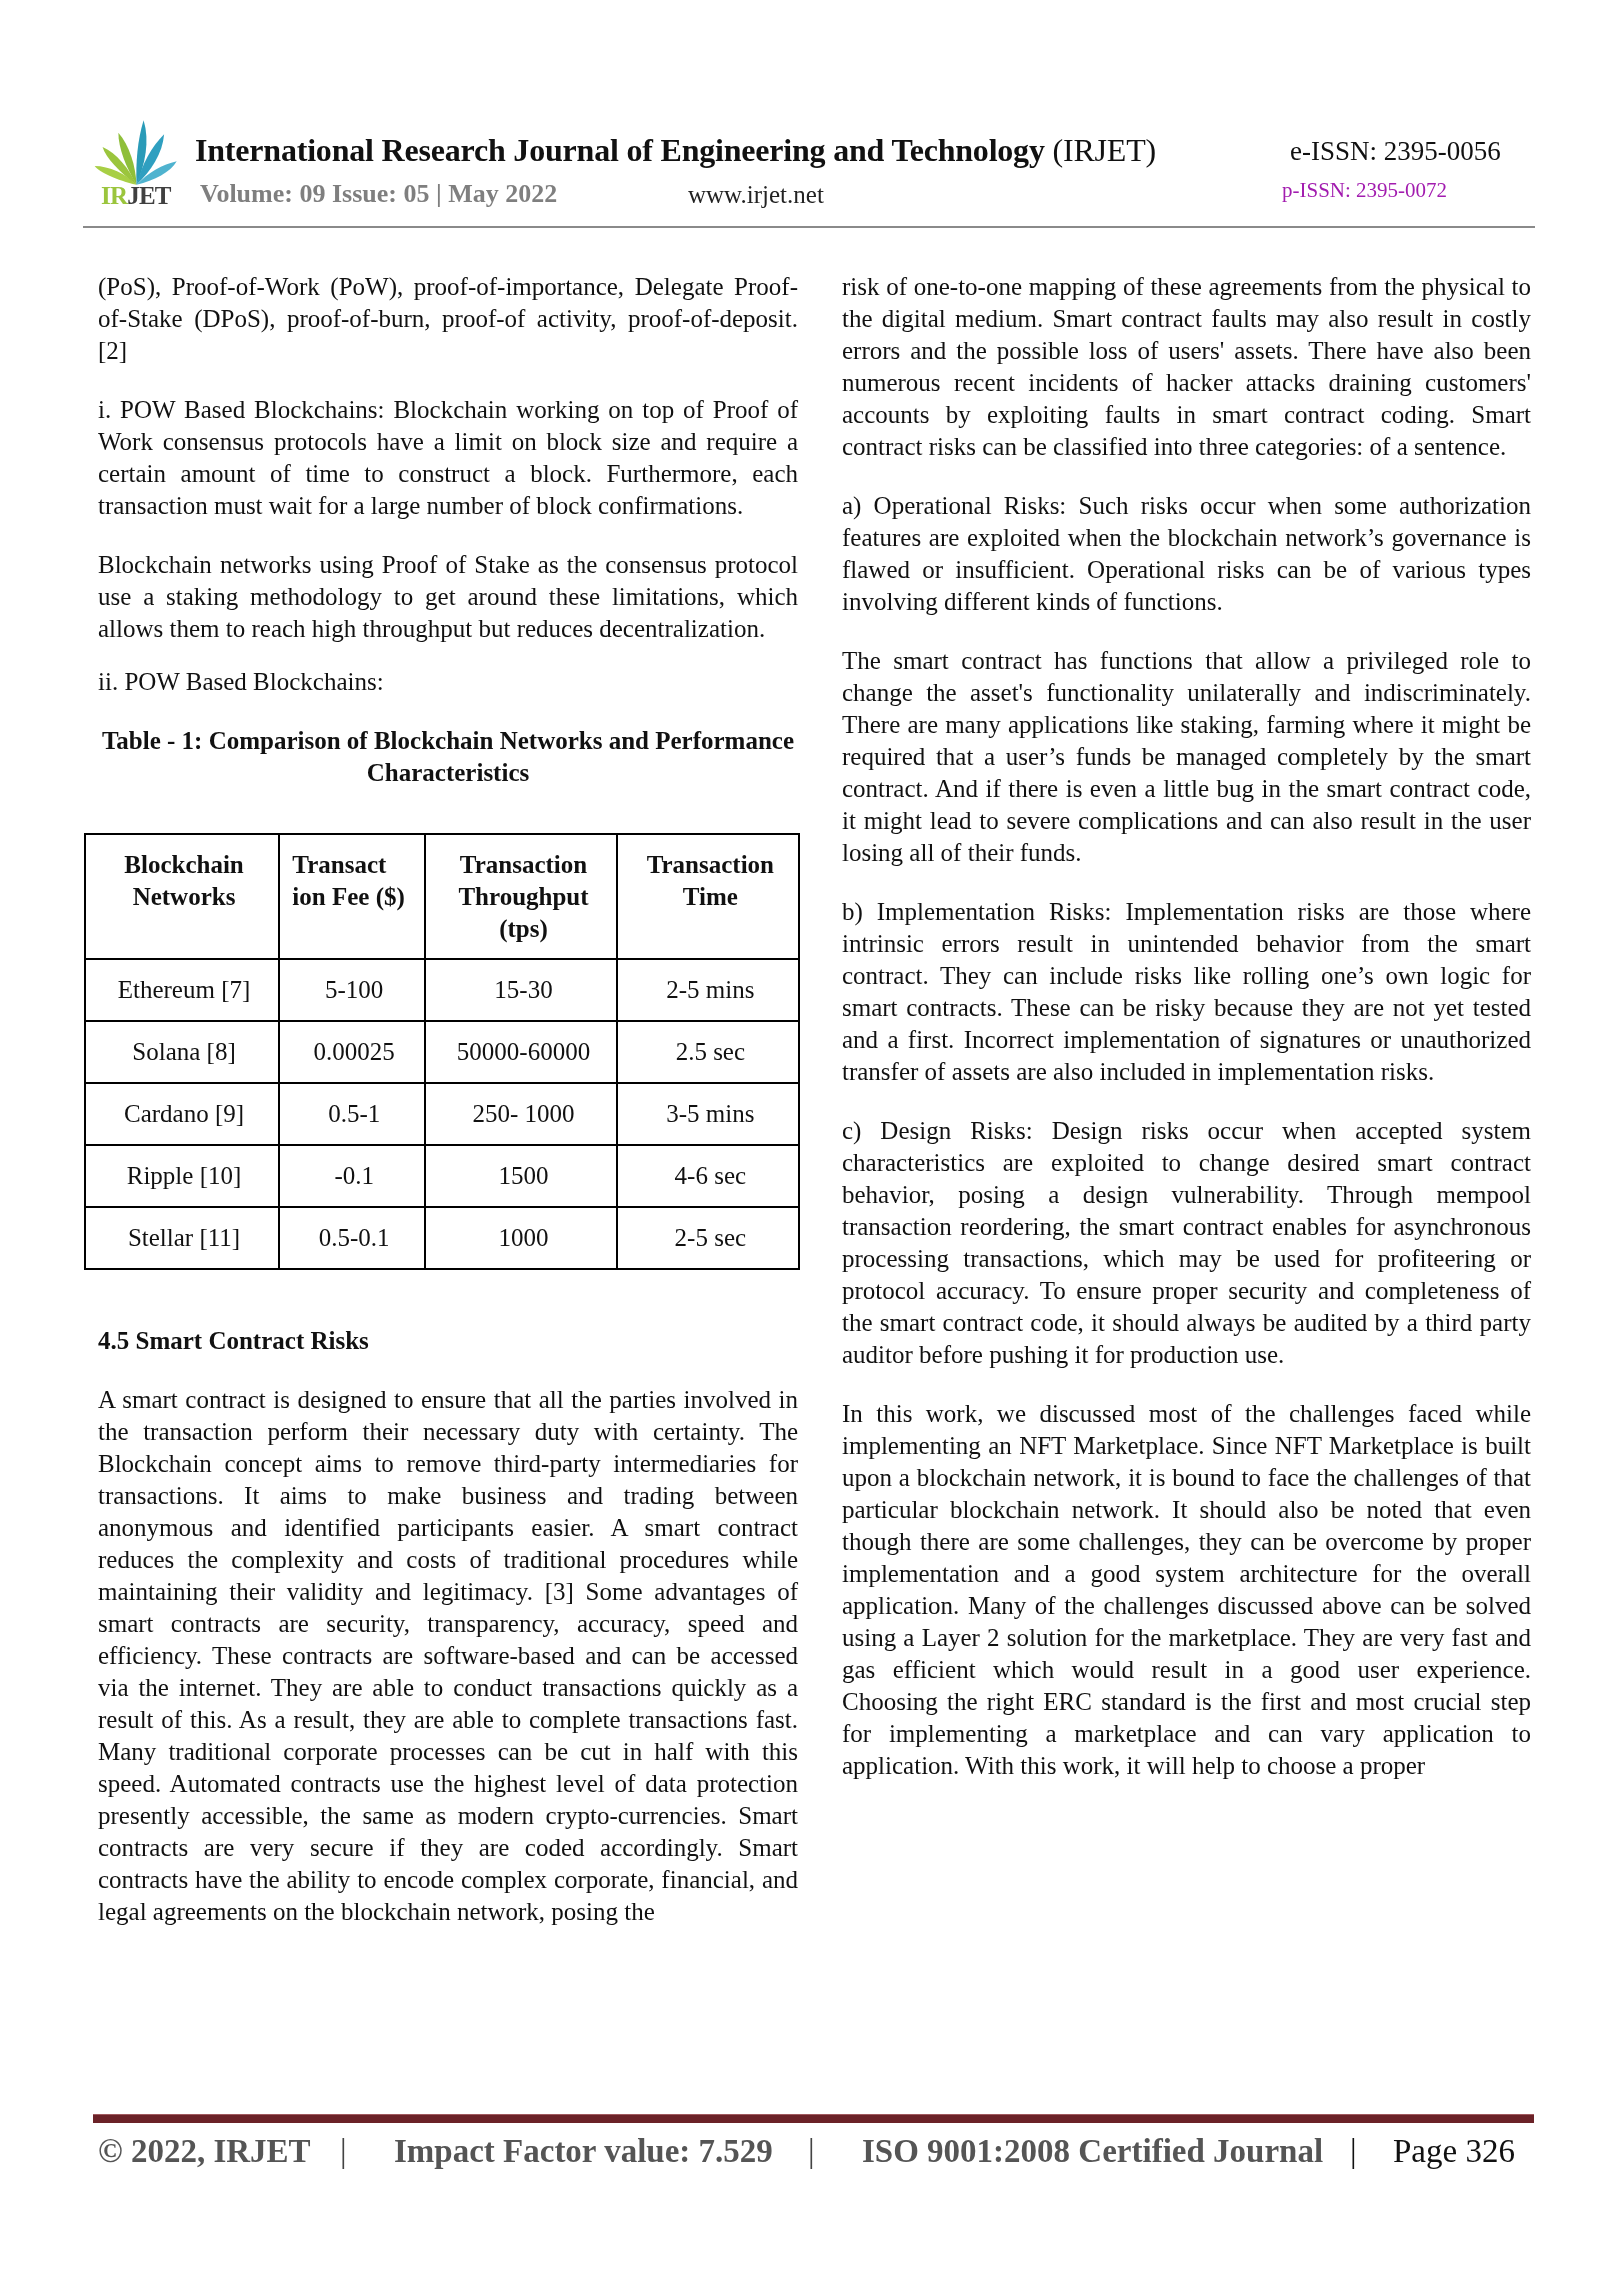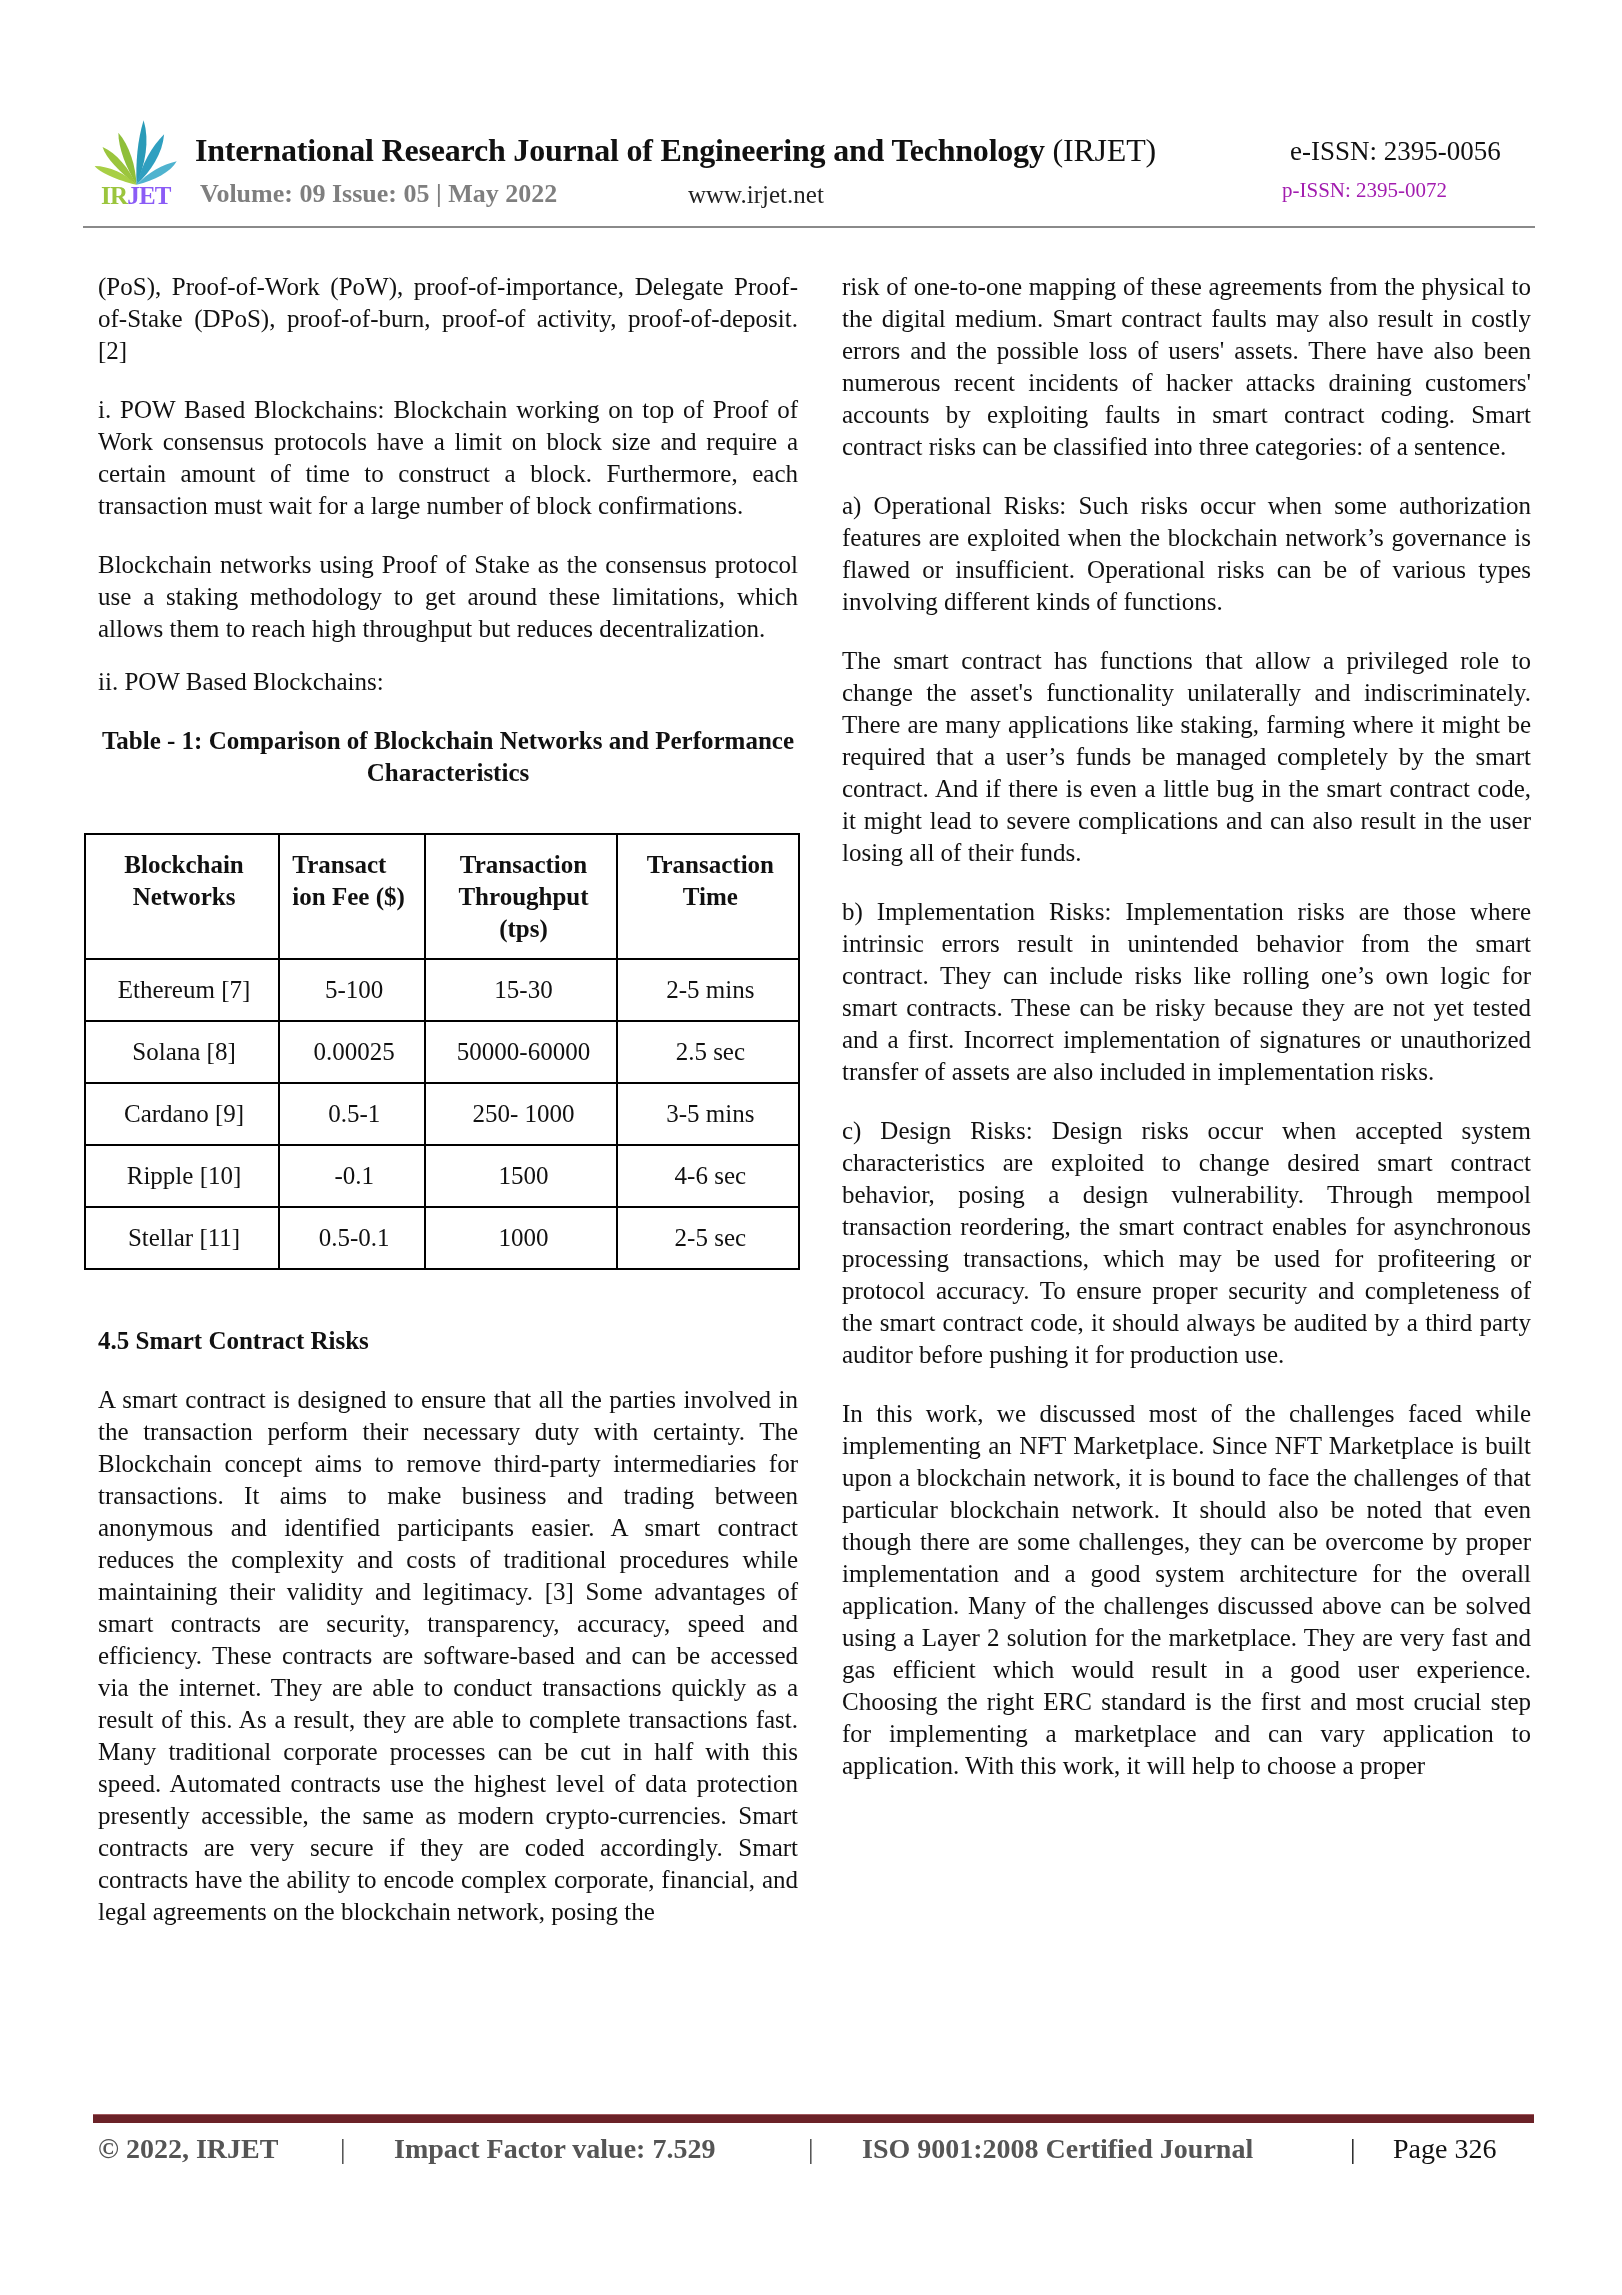--- a/index.html
+++ b/index.html
@@ -35,21 +35,21 @@
     position: absolute;
     left: 8px;
     top: 65px;
     font-family: "Liberation Serif", serif;
     font-size: 25px;
     font-weight: bold;
     letter-spacing: -0.8px;
     white-space: nowrap;
   }
   .logo-text .ir { color: #9bc53d; }
-  .logo-text .jet { color: #8b5cf6; }
+  .logo-text .jet { color: #404040; }
 
   .journal-title {
     position: absolute;
     left: 195px;
     top: 132px;
     font-size: 32px;
     font-weight: bold;
     color: #111;
     white-space: nowrap;
     letter-spacing: -0.2px;
@@ -180,21 +180,21 @@
     height: 8px;
     background: #6b2228;
     border-top: 0.8px solid #a0595e;
   }
   .footer {
     position: absolute;
     left: 98px;
     top: 2133px;
     width: 1434px;
     height: 35px;
-    font-size: 28px;
+    font-size: 33px;
     font-weight: bold;
     color: #555555;
     white-space: nowrap;
   }
   .footer span { position: absolute; top: 0; }
   .f-copy { left: 0; }
   .f-sep1 { left: 242px; font-weight: normal; color: #444; }
   .f-impact { left: 296px; }
   .f-sep2 { left: 710px; font-weight: normal; color: #444; }
   .f-iso { left: 764px; }

